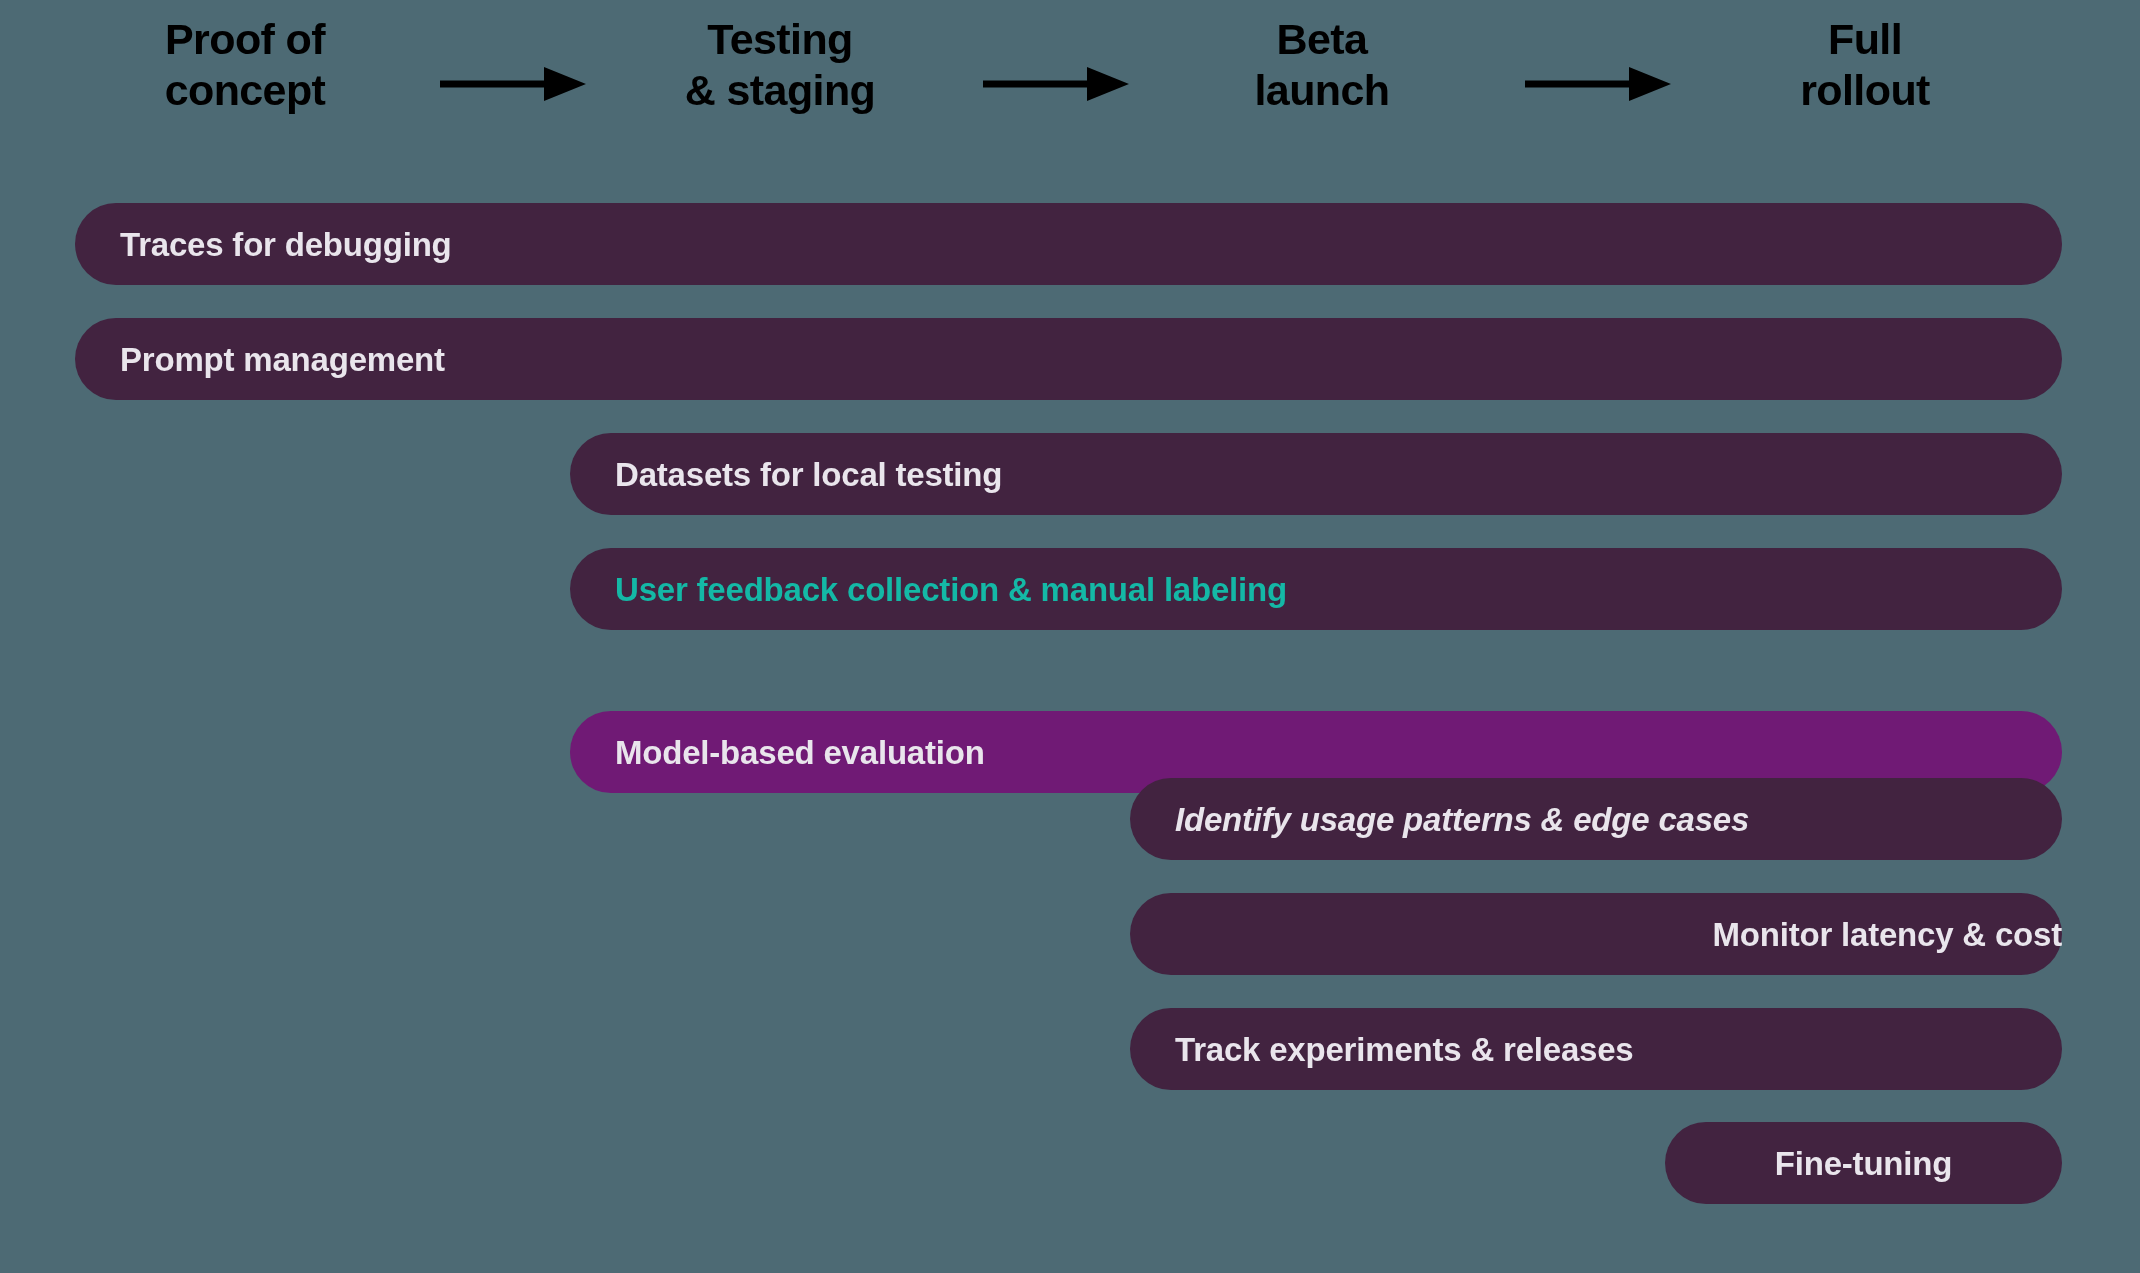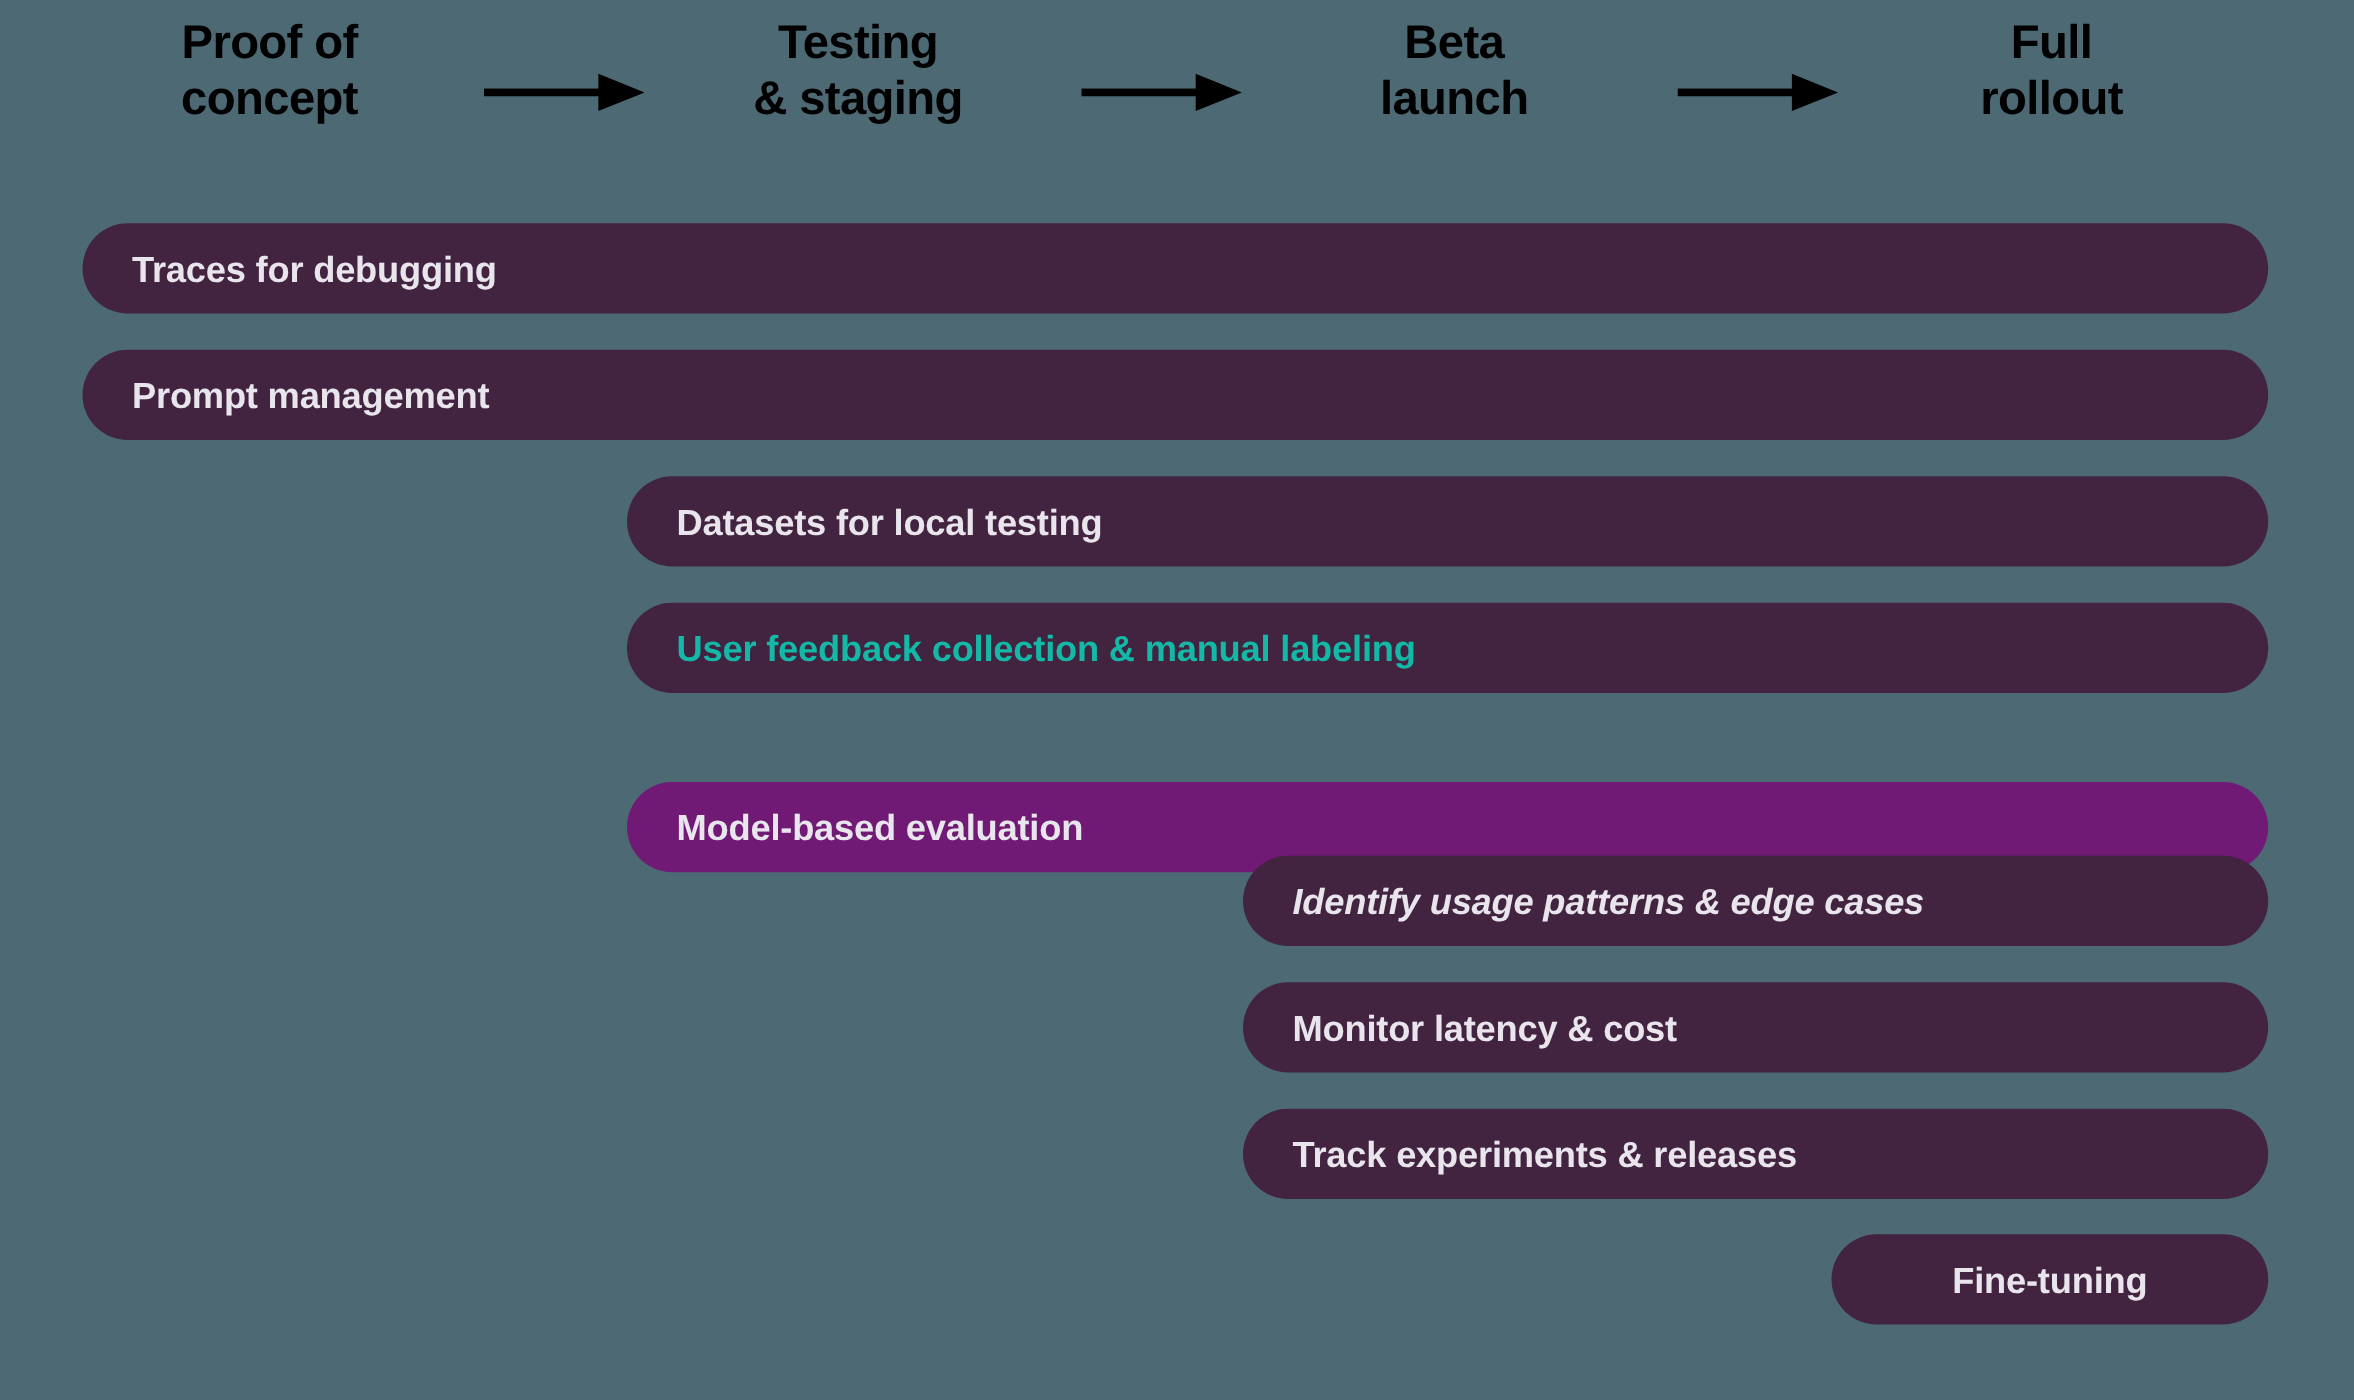--- a/index.html
+++ b/index.html
@@ -131,21 +131,21 @@
       </div>
       <div class="pill align-left" style="left: 570px; width: 1492px; top: 548px; background: rgb(66, 35, 64);">
         <span class="pill-label" style="color: #14b8a6;">User feedback collection &amp; manual labeling</span>
       </div>
       <div class="pill align-left" style="left: 570px; width: 1492px; top: 663px; background: #701a75; margin-top: 48px;">
         <span class="pill-label" style="color: rgb(233, 229, 236);">Model-based evaluation</span>
       </div>
       <div class="pill align-left" style="left: 1130px; width: 932px; top: 778px; background: rgb(66, 35, 64); font-style: italic;">
         <span class="pill-label" style="color: rgb(233, 229, 236);">Identify usage patterns &amp; edge cases</span>
       </div>
-      <div class="pill align-left" style="left: 1130px; width: 932px; top: 893px; background: rgb(66, 35, 64);">
+      <div class="pill align-left" style="left: 1130px; width: 932px; top: 893px; background: rgb(66, 35, 64); justify-content: flex-end;">
         <span class="pill-label" style="color: rgb(233, 229, 236);">Monitor latency &amp; cost</span>
       </div>
       <div class="pill align-left" style="left: 1130px; width: 932px; top: 1008px; background: rgb(66, 35, 64);">
         <span class="pill-label" style="color: rgb(233, 229, 236);">Track experiments &amp; releases</span>
       </div>
       <div class="pill align-center" style="left: 1665px; width: 397px; top: 1122px; background: rgb(66, 35, 64);">
         <span class="pill-label" style="color: rgb(233, 229, 236);">Fine-tuning</span>
       </div>
     </div>
 

